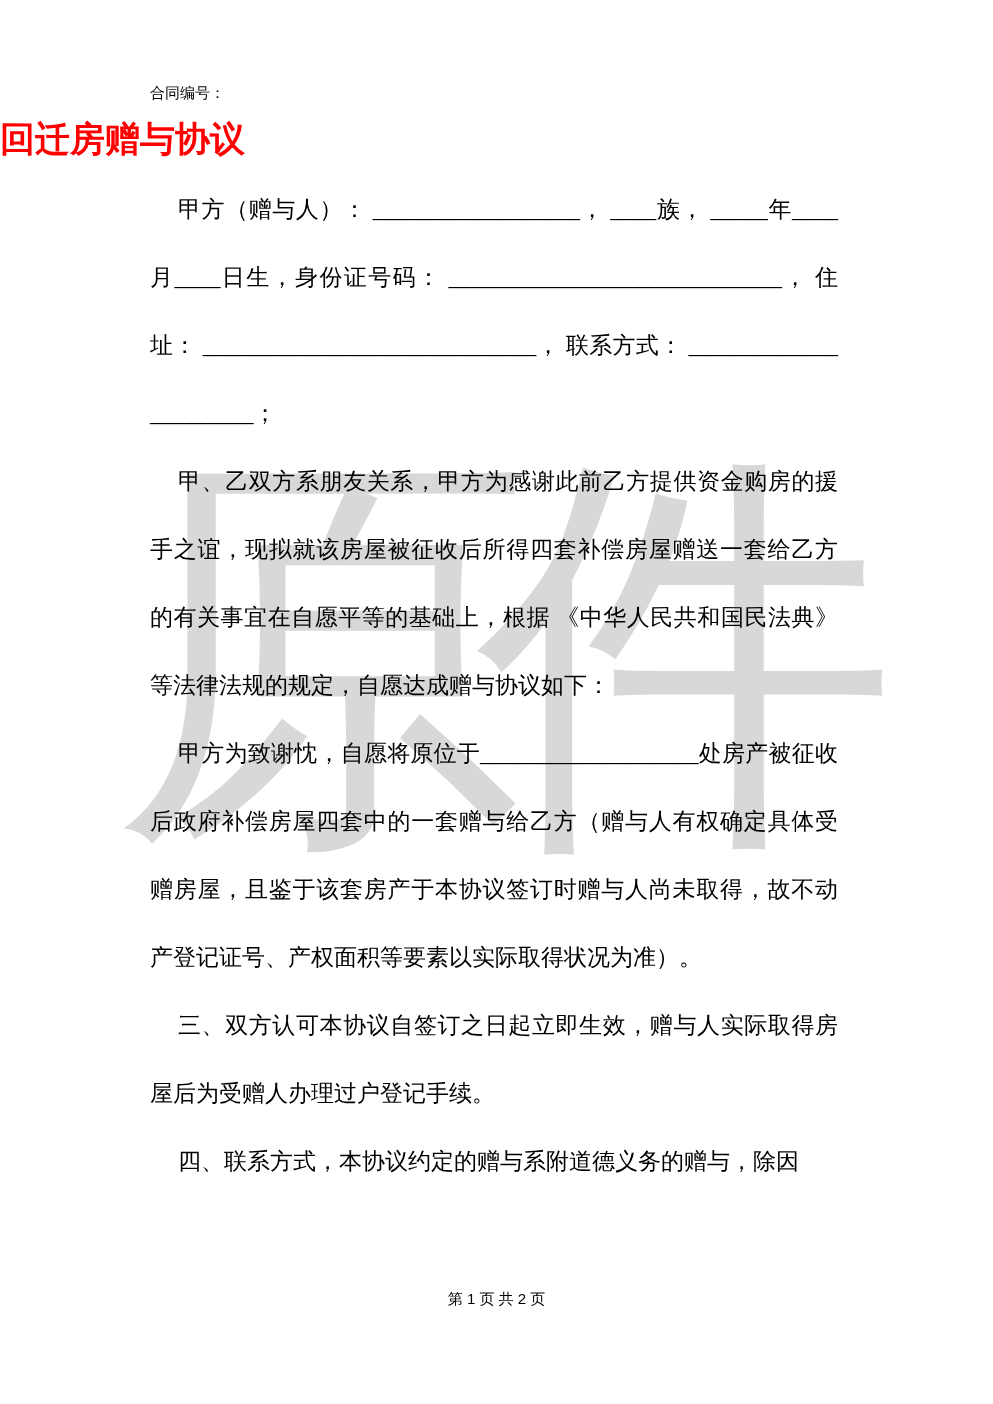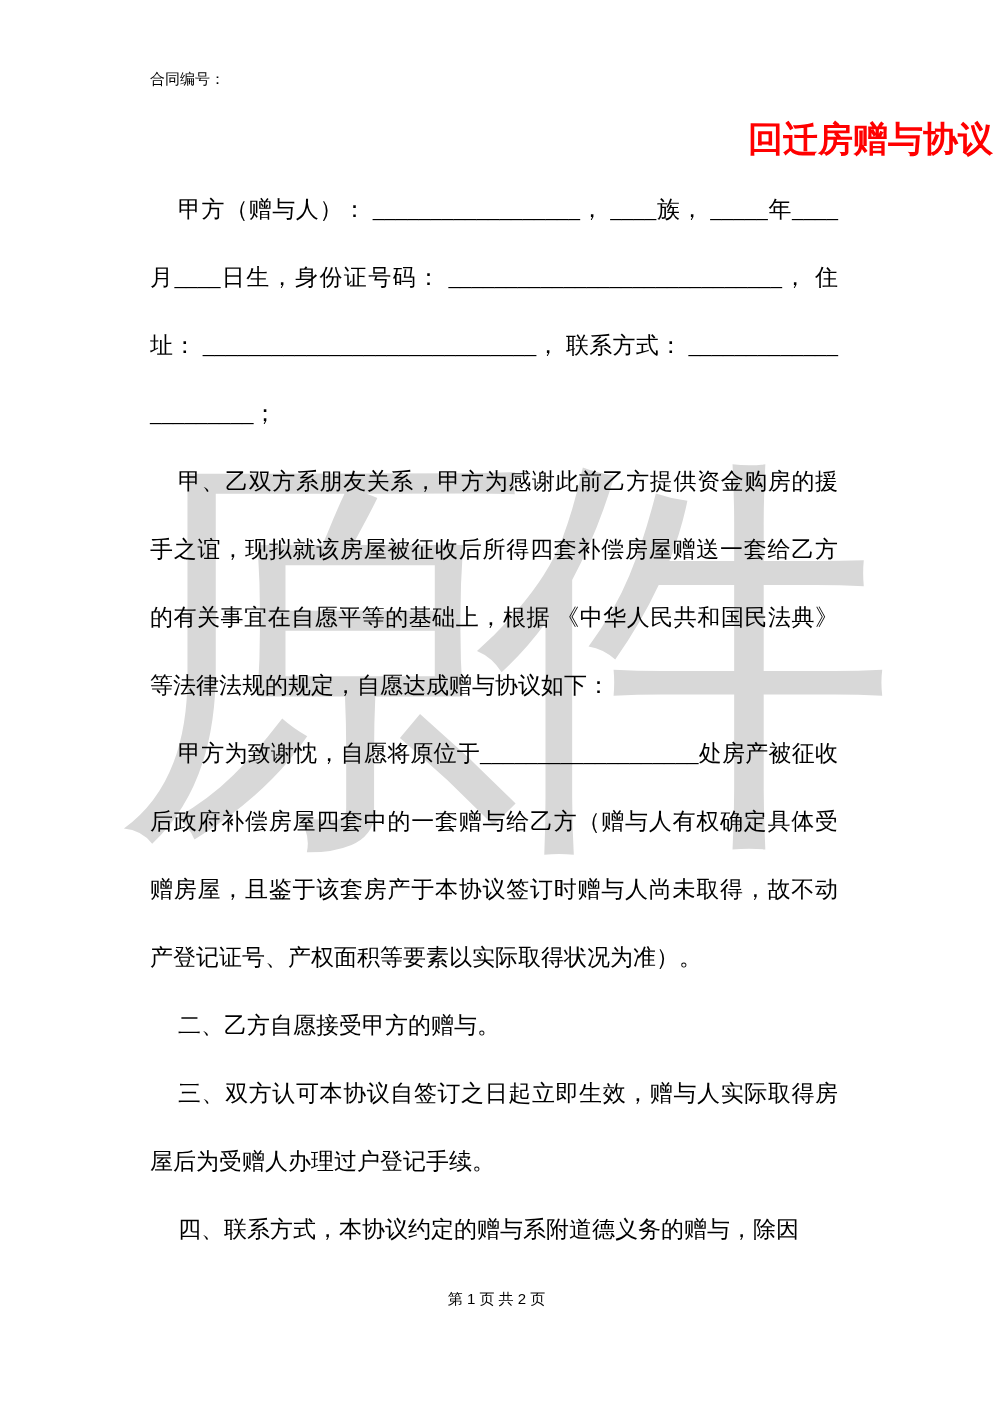--- a/index.html
+++ b/index.html
@@ -26,34 +26,34 @@
     line-height: 1;
     letter-spacing: -55px;
     color: #d8d8d8;
     white-space: nowrap;
     font-family: "Liberation Serif", "DejaVu Serif", serif;
     user-select: none;
     pointer-events: none;
   }
   .contract-no {
     position: absolute;
-    top: 70px;
+    top: 84px;
     left: 150px;
     z-index: 1;
     font-size: 15px;
     font-family: Liberation Serif, serif;
     color: #000000;
   }
   .doc-title {
     position: absolute;
     top: 116px;
     left: 0;
     width: 100%;
     z-index: 1;
-    text-align: right;
+    text-align: left;
     font-size: 35px;
     font-weight: bold;
     color: #ff0000;
     font-family: "Liberation Serif", "DejaVu Serif", serif;
   }
   .doc-body {
     position: absolute;
     top: 176px;
     left: 150px;
     width: 688px;
@@ -88,20 +88,19 @@
   <div class="watermark">原件</div>
 
   <div class="contract-no">合同编号：</div>
 
   <h1 class="doc-title">回迁房赠与协议</h1>
 
   <div class="doc-body">
     <p>甲方（赠与人）： __________________， ____族， _____年____月____日生，身份证号码： _____________________________， 住址： _____________________________， 联系方式： ______________________；</p>
     <p>甲、乙双方系朋友关系，甲方为感谢此前乙方提供资金购房的援手之谊，现拟就该房屋被征收后所得四套补偿房屋赠送一套给乙方的有关事宜在自愿平等的基础上，根据 《中华人民共和国民法典》等法律法规的规定，自愿达成赠与协议如下：</p>
     <p>甲方为致谢忱，自愿将原位于___________________处房产被征收后政府补偿房屋四套中的一套赠与给乙方（赠与人有权确定具体受赠房屋，且鉴于该套房产于本协议签订时赠与人尚未取得，故不动产登记证号、产权面积等要素以实际取得状况为准）。</p>
-    <p>二、乙方自愿接受甲方的赠与。</p>
     <p>三、双方认可本协议自签订之日起立即生效，赠与人实际取得房屋后为受赠人办理过户登记手续。</p>
     <p>四、联系方式，本协议约定的赠与系附道德义务的赠与，除因</p>
   </div>
 
   <div class="page-footer">第 1 页 共 2 页</div>
 
 </div>
 
 </body></html>

